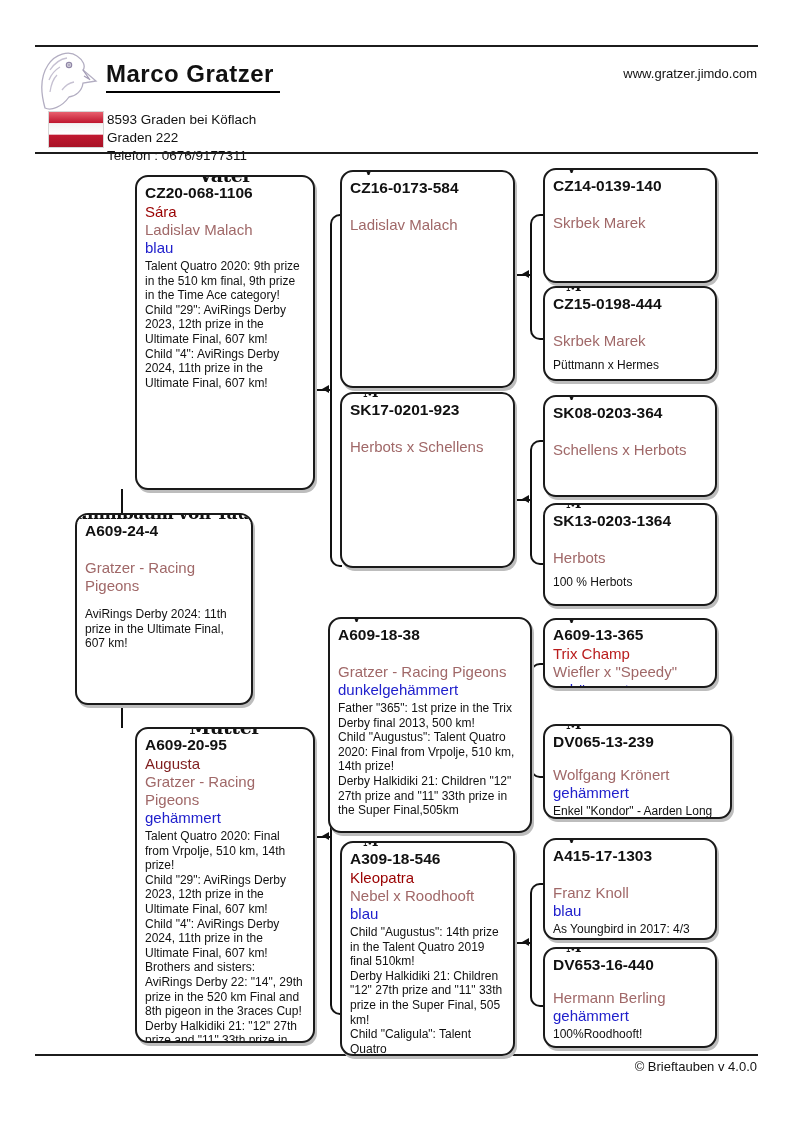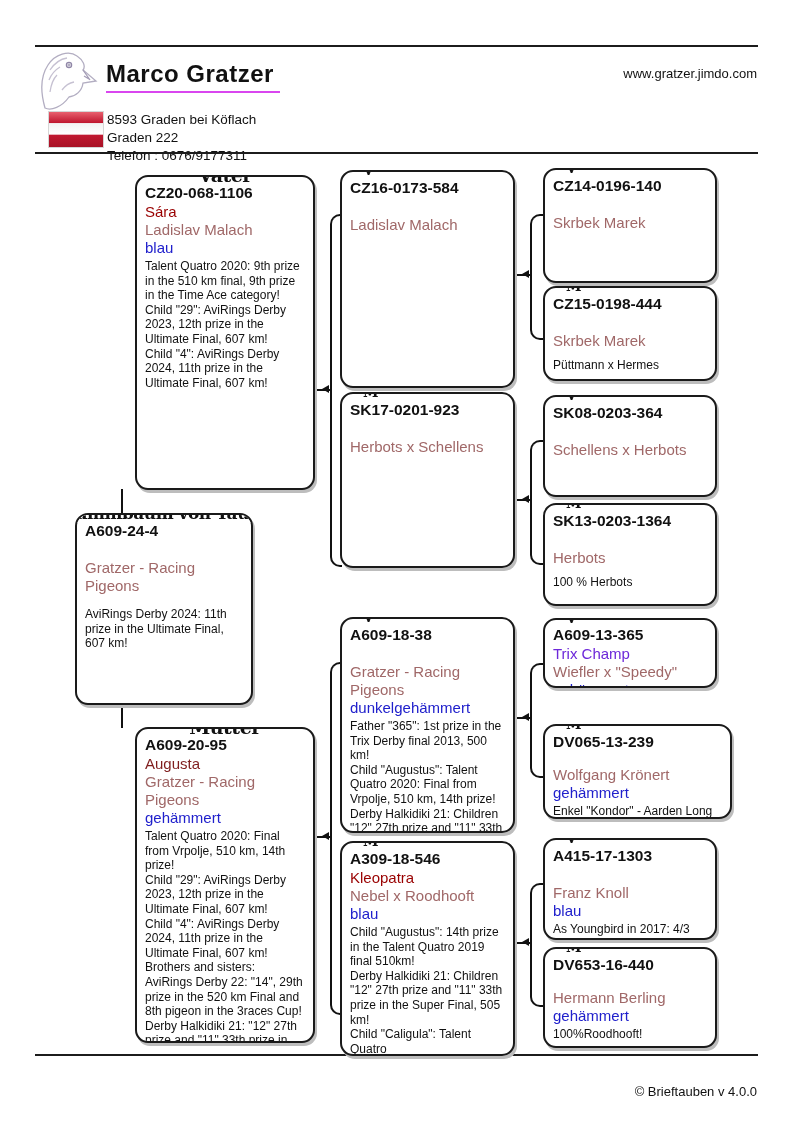--- a/index.html
+++ b/index.html
@@ -1,21 +1,21 @@
 <!DOCTYPE html>
 <html><head>
 <meta charset="utf-8">
 <style>
   html,body{margin:0;padding:0;background:#fff;}
   .page{position:relative;width:794px;height:1123px;background:#fff;overflow:hidden;
         font-family:"Liberation Sans", sans-serif;color:#111;}
   .rule{position:absolute;left:35px;width:723px;border-top:2px solid #1c1c1c;height:0;}
   
   .owner-name{position:absolute;left:106px;top:60px;font-size:24px;font-weight:700;
-              letter-spacing:0.5px;border-bottom:2px solid #d946ef;padding:0 6px 3px 0;}
+              letter-spacing:0.5px;border-bottom:2px solid #000000;padding:0 6px 3px 0;}
   .addr{position:absolute;left:107px;top:96px;font-size:13.5px;line-height:18px;white-space:pre-line;margin-top:15px;}
   .website{position:absolute;right:37px;top:66px;font-size:13px;}
   .flag{position:absolute;left:48px;top:111px;width:54px;height:35px;border:1px solid #d6d6d6;
         background:linear-gradient(180deg,#e8606e 0%,#c01830 30%,#f2f2f2 33%,#ffffff 63%,#c01830 67%,#a81226 100%);}
   .pigeon{position:absolute;left:38px;top:50px;}
   
   .vline{position:absolute;border-left:2px solid #111;z-index:0;}
   .bracket{position:absolute;border:2px solid #111;border-right:none;
            border-radius:10px 0 0 10px;z-index:0;}
   .pline{position:absolute;border-top:2px solid #111;z-index:0;}
@@ -29,21 +29,21 @@
   .tab.big{top:-12px;left:50%;transform:translateX(-50%);font-size:19px;line-height:20px;}
   .tab.sm{top:-10px;left:16px;font-size:14px;line-height:16px;}
   .ring{font-size:15.5px;font-weight:700;line-height:20px;}
   .pname{font-size:15px;line-height:18px;}
   .breeder{font-size:15px;line-height:18px;}
   .colorword{font-size:15px;line-height:18px;}
   .desc{font-size:12px;line-height:14.6px;white-space:pre-wrap;margin-top:2px;}
   .gap{height:18px;}
   .mt8{margin-top:8px;}
   .mt12{margin-top:12px;}
-  .footer-text{position:absolute;right:37px;top:1059px;font-size:13px;margin-top:25px;}
+  .footer-text{position:absolute;right:37px;top:1059px;font-size:13px;}
 </style>
 </head>
 <body>
 
 <div class="page">
 
   <div class="rule" style="top:45px"></div>
   <div class="pigeon">
     <svg width="64" height="60" viewBox="0 0 64 60" fill="none" stroke="#b3aec2" stroke-width="1.3">
       <path d="M7,58 C3,44 2,27 10,15 C17,4 31,0 39,6 C45,10 48,16 45,20 L58,31 L45,33 C44,41 38,46 31,47 C24,57 13,61 7,58 Z"></path>
@@ -127,21 +127,21 @@
     <div class="breeder" style="color:#a06868">Ladislav Malach</div>
   </div>
 
   <div class="pbox" style="left:340px;top:392px;width:175px;height:176px">
     <div class="tab sm gothic">M</div>
     <div class="ring">SK17-0201-923</div>
     <div class="gap"></div>
     <div class="breeder" style="color:#a06868">Herbots x Schellens</div>
   </div>
 
-  <div class="pbox" style="left:340px;top:617px;width:175px;height:216px">
+  <div class="pbox" style="left:328px;top:617px;width:204px;height:216px">
     <div class="tab sm gothic">V</div>
     <div class="ring">A609-18-38</div>
     <div class="gap"></div>
     <div class="breeder" style="color:#a06868">Gratzer - Racing Pigeons</div>
     <div class="colorword" style="color:#2020cc">dunkelgehämmert</div>
     <div class="desc">Father "365": 1st prize in the Trix Derby final 2013, 500 km!
 Child "Augustus": Talent Quatro 2020: Final from Vrpolje, 510 km, 14th prize!
 Derby Halkidiki 21: Children "12" 27th prize and "11" 33th prize in the Super Final,505km</div>
   </div>
 
@@ -151,21 +151,21 @@
     <div class="pname" style="color:#990000">Kleopatra</div>
     <div class="breeder" style="color:#a06868">Nebel x Roodhooft</div>
     <div class="colorword" style="color:#2020cc">blau</div>
     <div class="desc">Child "Augustus": 14th prize in the Talent Quatro 2019 final 510km!
 Derby Halkidiki 21: Children "12" 27th prize and "11" 33th prize in the Super Final, 505 km!
 Child "Caligula": Talent Quatro</div>
   </div>
 
   <div class="pbox" style="left:543px;top:168px;width:174px;height:115px">
     <div class="tab sm gothic">V</div>
-    <div class="ring">CZ14-0196-140</div>
+    <div class="ring">CZ14-0139-140</div>
     <div class="gap"></div>
     <div class="breeder" style="color:#a06868">Skrbek Marek</div>
   </div>
 
   <div class="pbox" style="left:543px;top:286px;width:174px;height:95px">
     <div class="tab sm gothic">M</div>
     <div class="ring">CZ15-0198-444</div>
     <div class="gap"></div>
     <div class="breeder" style="color:#a06868">Skrbek Marek</div>
     <div class="desc mt8">Püttmann x Hermes</div>
@@ -182,21 +182,21 @@
     <div class="tab sm gothic">M</div>
     <div class="ring">SK13-0203-1364</div>
     <div class="gap"></div>
     <div class="breeder" style="color:#a06868">Herbots</div>
     <div class="desc mt8">100 % Herbots</div>
   </div>
 
   <div class="pbox" style="left:543px;top:618px;width:174px;height:70px;padding-top:5px">
     <div class="tab sm gothic">V</div>
     <div class="ring">A609-13-365</div>
-    <div class="pname" style="color:#6d28d9">Trix Champ</div>
+    <div class="pname" style="color:#b91c1c">Trix Champ</div>
     <div class="breeder" style="color:#a06868">Wiefler x "Speedy"</div>
     <div class="colorword" style="color:#2020cc">gehämmert</div>
     <div class="desc">1st prize Trix Derby13 500 km</div>
   </div>
 
   <div class="pbox" style="left:543px;top:724px;width:189px;height:95px">
     <div class="tab sm gothic">M</div>
     <div class="ring">DV065-13-239</div>
     <div class="gap" style="height:14px"></div>
     <div class="breeder" style="color:#a06868">Wolfgang Krönert</div>

